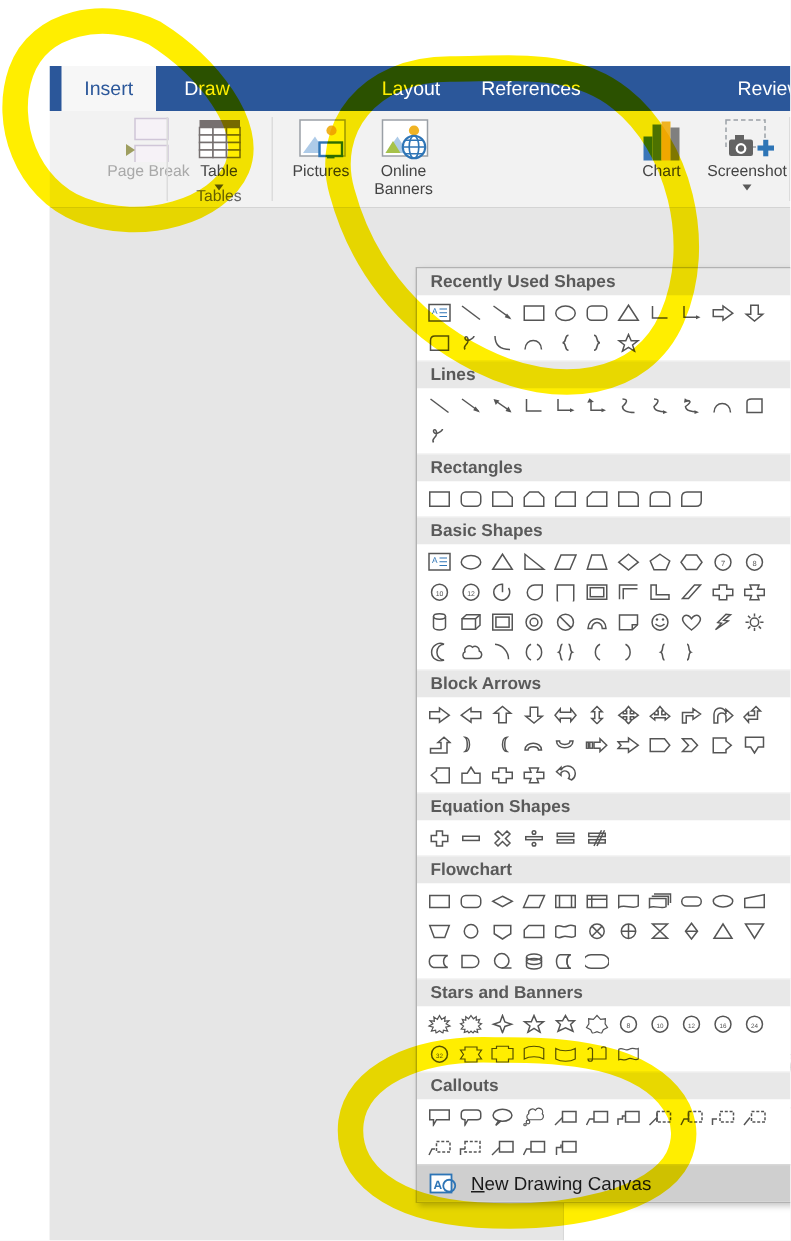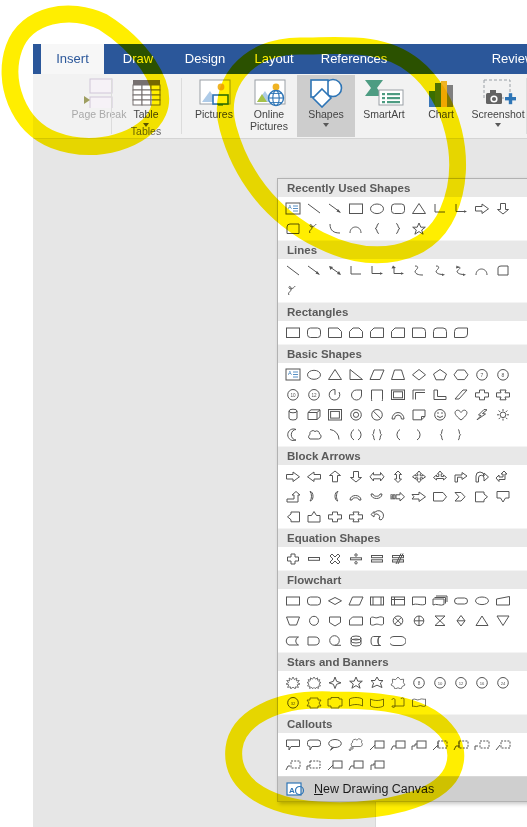--- a/index.html
+++ b/index.html
@@ -73,21 +73,20 @@
 </head>
 <body>
 
 <div class="root">
 
   <div class="word-window">
 
     <div class="tabstrip">
       <div class="tab active" style="left:8px;width:63px;">Insert</div>
       <div class="tab" style="left:74px;width:62px;">Draw</div>
-      <div class="tab" style="left:139px;width:66px;">Design</div>
       <div class="tab" style="left:208px;width:66px;">Layout</div>
       <div class="tab" style="left:277px;width:88px;">References</div>
       <div class="tab" style="left:449px;width:62px;">Review</div>
     </div>
 
     <div class="ribbon">
 
       <div class="ribbon-group" style="left:8px;width:68px;">
         <div class="rbtn" style="left:5px;margin-left:24px;">
           <div class="ico">
@@ -152,52 +151,24 @@
               <circle cx="36" cy="9" r="3.4" fill="#f0b323"></circle>
               <polygon points="17,24 25,13 32,24" fill="#aecbe8"></polygon>
               <polygon points="17,24 22,16 27,24" fill="#a6c24a"></polygon>
               <circle cx="36" cy="20" r="7.5" fill="#ffffff" stroke="#2e75b6" stroke-width="1.4"></circle>
               <ellipse cx="36" cy="20" rx="3.2" ry="7.5" fill="none" stroke="#2e75b6" stroke-width="1.1"></ellipse>
               <line x1="28.5" y1="20" x2="43.5" y2="20" stroke="#2e75b6" stroke-width="1.1"></line>
               <line x1="30" y1="15.5" x2="42" y2="15.5" stroke="#2e75b6" stroke-width=".9"></line>
               <line x1="30" y1="24.5" x2="42" y2="24.5" stroke="#2e75b6" stroke-width=".9"></line>
             </svg>
           </div>
-          <div class="lbl">Online Pictures</div>
-        </div>
-
-        <div class="rbtn sel" style="left:114px;">
-          <div class="ico">
-            <svg width="58" height="30" viewBox="0 0 58 30">
-              <circle cx="36" cy="10" r="8.5" fill="#ffffff" stroke="#2e75b6" stroke-width="1.6"></circle>
-              <rect x="14" y="2" width="17" height="17" fill="#ffffff" stroke="#2e75b6" stroke-width="1.6"></rect>
-              <polygon points="25,11 34,20 25,29 16,20" fill="#ffffff" stroke="#2e75b6" stroke-width="1.6"></polygon>
-            </svg>
-          </div>
-          <div class="lbl">Shapes</div>
-          <span class="caret" style="position:absolute;left:0;right:0;top:48px;"></span>
-        </div>
-
-        <div class="rbtn" style="left:172px;">
-          <div class="ico">
-            <svg width="58" height="30" viewBox="0 0 58 30">
-              <polygon points="10,2 28,2 22,10 28,18 10,18 16,10" fill="#4d9c82"></polygon>
-              <rect x="24" y="12" width="24" height="15" fill="#ffffff" stroke="#9aa0a6"></rect>
-              <g fill="#4d9c82">
-                <rect x="27" y="15" width="3" height="2.2"></rect>
-                  <rect x="32" y="15" width="13" height="2.2"></rect>
-                <rect x="27" y="19" width="3" height="2.2"></rect>
-                  <rect x="32" y="19" width="13" height="2.2"></rect>
-                <rect x="27" y="23" width="3" height="2.2"></rect>
-                  <rect x="32" y="23" width="13" height="2.2"></rect>
-              </g>
-            </svg>
-          </div>
-          <div class="lbl">SmartArt</div>
-        </div>
+          <div class="lbl">Online Banners</div>
+        </div>
+
+
 
         <div class="rbtn" style="left:229px;">
           <div class="ico">
             <svg width="58" height="30" viewBox="0 0 58 30">
               <rect x="17" y="13" width="6" height="16" fill="#3a76b8"></rect>
               <rect x="23" y="5" width="6" height="24" fill="#4d7a37"></rect>
               <rect x="29" y="3" width="6" height="26" fill="#f0b323"></rect>
               <rect x="35" y="7" width="6" height="22" fill="#7f7f7f"></rect>
             </svg>
           </div>

